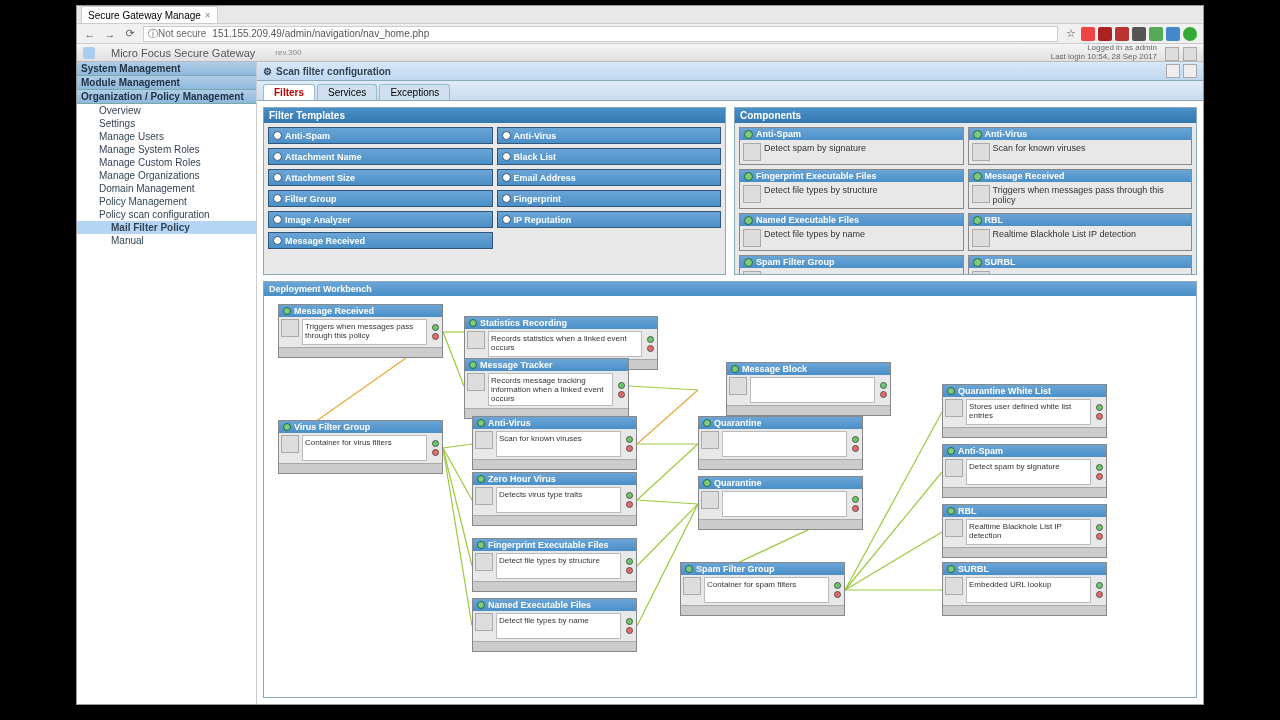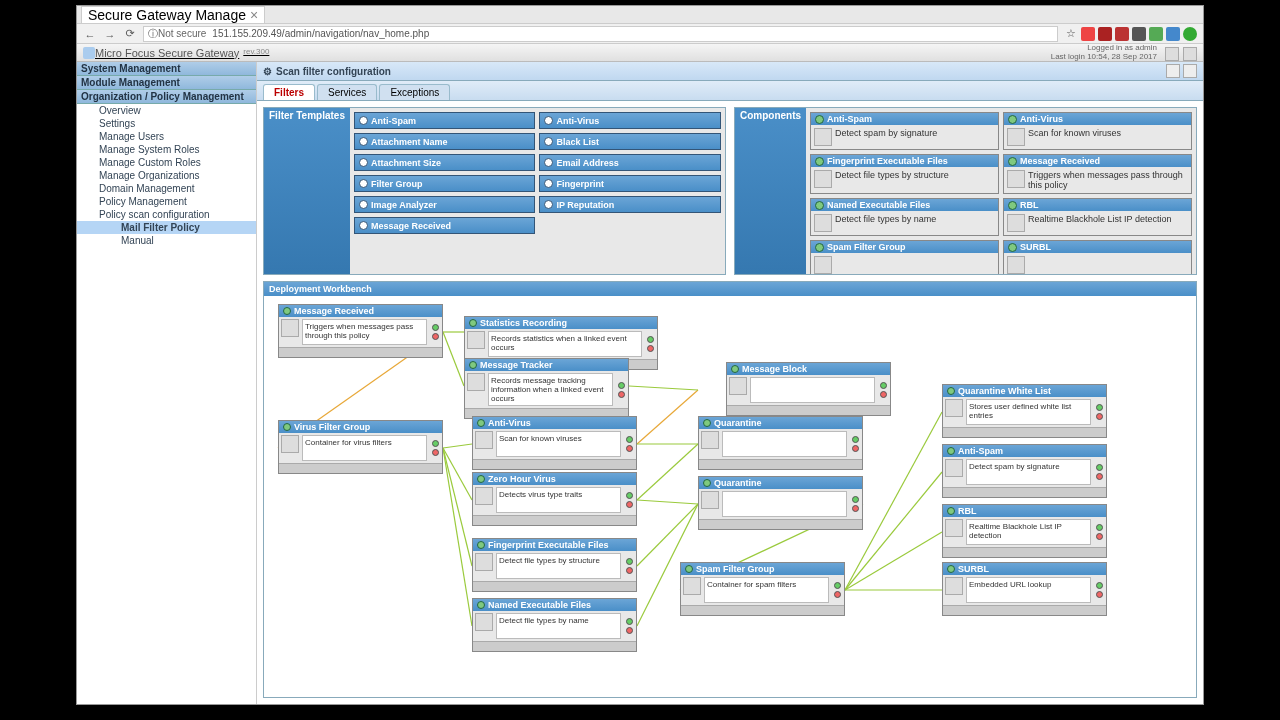--- a/index.html
+++ b/index.html
@@ -1,61 +1,61 @@
 <!DOCTYPE html>
 <html><head>
 <meta charset="utf-8">
 <style>
 * { margin: 0; padding: 0; box-sizing: border-box; font-family: Arial, sans-serif; }
 body { background: #000; width: 1280px; height: 720px; overflow: hidden; position: relative; }
 .viewport { position: absolute; left: 76px; top: 5px; width: 1128px; height: 700px; background: #fff; border: 1px solid #999; }
 
 
 .browser-tabs { height: 18px; background: #e8e8e8; border-bottom: 1px solid #ccc; display: flex; align-items: center; }
-.tab { height: 17px; background: #fff; border: 1px solid #ccc; border-bottom: none; padding: 0 6px; font-size: 14px; display: flex; align-items: center; gap: 4px; margin-left: 4px; }
+.tab { height: 17px; background: #fff; border: 1px solid #ccc; border-bottom: none; padding: 0 6px; font-size: 10px; display: flex; align-items: center; gap: 4px; margin-left: 4px; }
 .tab-close { cursor: pointer; color: #888; }
 .browser-toolbar { height: 20px; background: #f0f0f0; border-bottom: 1px solid #ccc; display: flex; align-items: center; padding: 0 6px; gap: 6px; }
 .nav-btn { width: 14px; height: 14px; display: flex; align-items: center; justify-content: center; font-size: 11px; color: #555; cursor: pointer; }
 .addr-bar { flex: 1; height: 16px; background: #fff; border: 1px solid #ccc; display: flex; align-items: center; padding: 0 4px; font-size: 10px; color: #555; }
 .addr-warn { color: #666; margin-right: 6px; }
 .ext-icons { display: flex; gap: 3px; }
 .ext-icon { width: 14px; height: 14px; border-radius: 2px; }
 
 
 .app-header { height: 18px; background: linear-gradient(#f5f5f5,#e0e0e0); border-bottom: 1px solid #bbb; display: flex; align-items: center; padding: 0 6px; justify-content: space-between; }
-.app-logo { display: flex; gap: 0; text-decoration: underline; }
+.app-logo { display: flex; align-items: center; gap: 16px; }
 .logo-shield { width: 12px; height: 12px; background: #aaccee; border-radius: 2px; }
 .app-title { font-size: 11px; color: #555; }
 .app-ver { font-size: 8px; color: #888; margin-left: 4px; }
 .login-info { font-size: 8px; color: #666; text-align: right; line-height: 1.1; }
 .hdr-icons { display: flex; gap: 4px; margin-left: 8px; }
 .hdr-icon { width: 14px; height: 14px; background: #ddd; border: 1px solid #aaa; }
 
 
 .app-body { display: flex; height: calc(100% - 56px); }
 .sidebar { width: 180px; background: #fff; border-right: 1px solid #ccc; font-size: 10px; }
 .side-hdr { background: linear-gradient(#b0cde8,#8fb8dc); color: #234; padding: 1px 4px; font-weight: bold; border-bottom: 1px solid #7aa; font-size: 10px; }
 .side-item { padding: 1px 4px 1px 22px; color: #345; cursor: pointer; display: flex; align-items: center; gap: 3px; }
 .side-item.sel { background: #b5d5f5; }
 .side-item.bold { font-weight: bold; }
-.side-sub { padding-left: 44px; }
+.side-sub { padding-left: 34px; }
 
 .content { flex: 1; display: flex; flex-direction: column; }
 .content-hdr { background: linear-gradient(#d8e8f8,#c0d8f0); border-bottom: 1px solid #8ab; padding: 2px 6px; font-size: 10px; font-weight: bold; color: #345; display: flex; align-items: center; gap: 4px; justify-content: space-between; }
 .mini-icons { display: flex; gap: 3px; }
 .mini-icon { width: 14px; height: 14px; background: #eee; border: 1px solid #aaa; }
 
 
 .tab-bar { background: linear-gradient(#e0ecf8,#c8dcf0); border-bottom: 1px solid #8ab; padding: 3px 6px 0 6px; display: flex; gap: 2px; }
 .page-tab { padding: 2px 10px; font-size: 10px; background: #d0e0f0; border: 1px solid #9bc; border-bottom: none; cursor: pointer; border-radius: 3px 3px 0 0; }
 .page-tab.active { background: #fff; color: #b00; font-weight: bold; }
 
 
 .panels-row { display: flex; gap: 8px; padding: 6px; background: #fff; }
-.panel { flex: 1; border: 1px solid #8ab; display: flex; flex-direction: row; height: 168px; }
+.panel { flex: 1; border: 1px solid #8ab; display: flex; flex-direction: column; height: 168px; }
 .panel-hdr { background: linear-gradient(#4a8fc8,#3578b0); color: #fff; font-size: 10px; font-weight: bold; padding: 2px 5px; }
 .panel-body { background: #e8e8e8; flex: 1; overflow-y: auto; padding: 4px; position: relative; }
 
 
 .pill-grid { display: grid; grid-template-columns: 1fr 1fr; gap: 4px; }
 .pill { background: linear-gradient(#6ba5d6,#4a8fc8); border: 1px solid #357; height: 17px; font-size: 9px; color: #fff; font-weight: bold; padding: 0 4px; display: flex; align-items: center; gap: 3px; cursor: pointer; }
 .pill-dot { width: 9px; height: 9px; border-radius: 50%; background: #fff; border: 1px solid #357; display: inline-block; }
 
 
 .comp-grid { display: grid; grid-template-columns: 1fr 1fr; gap: 4px; }

